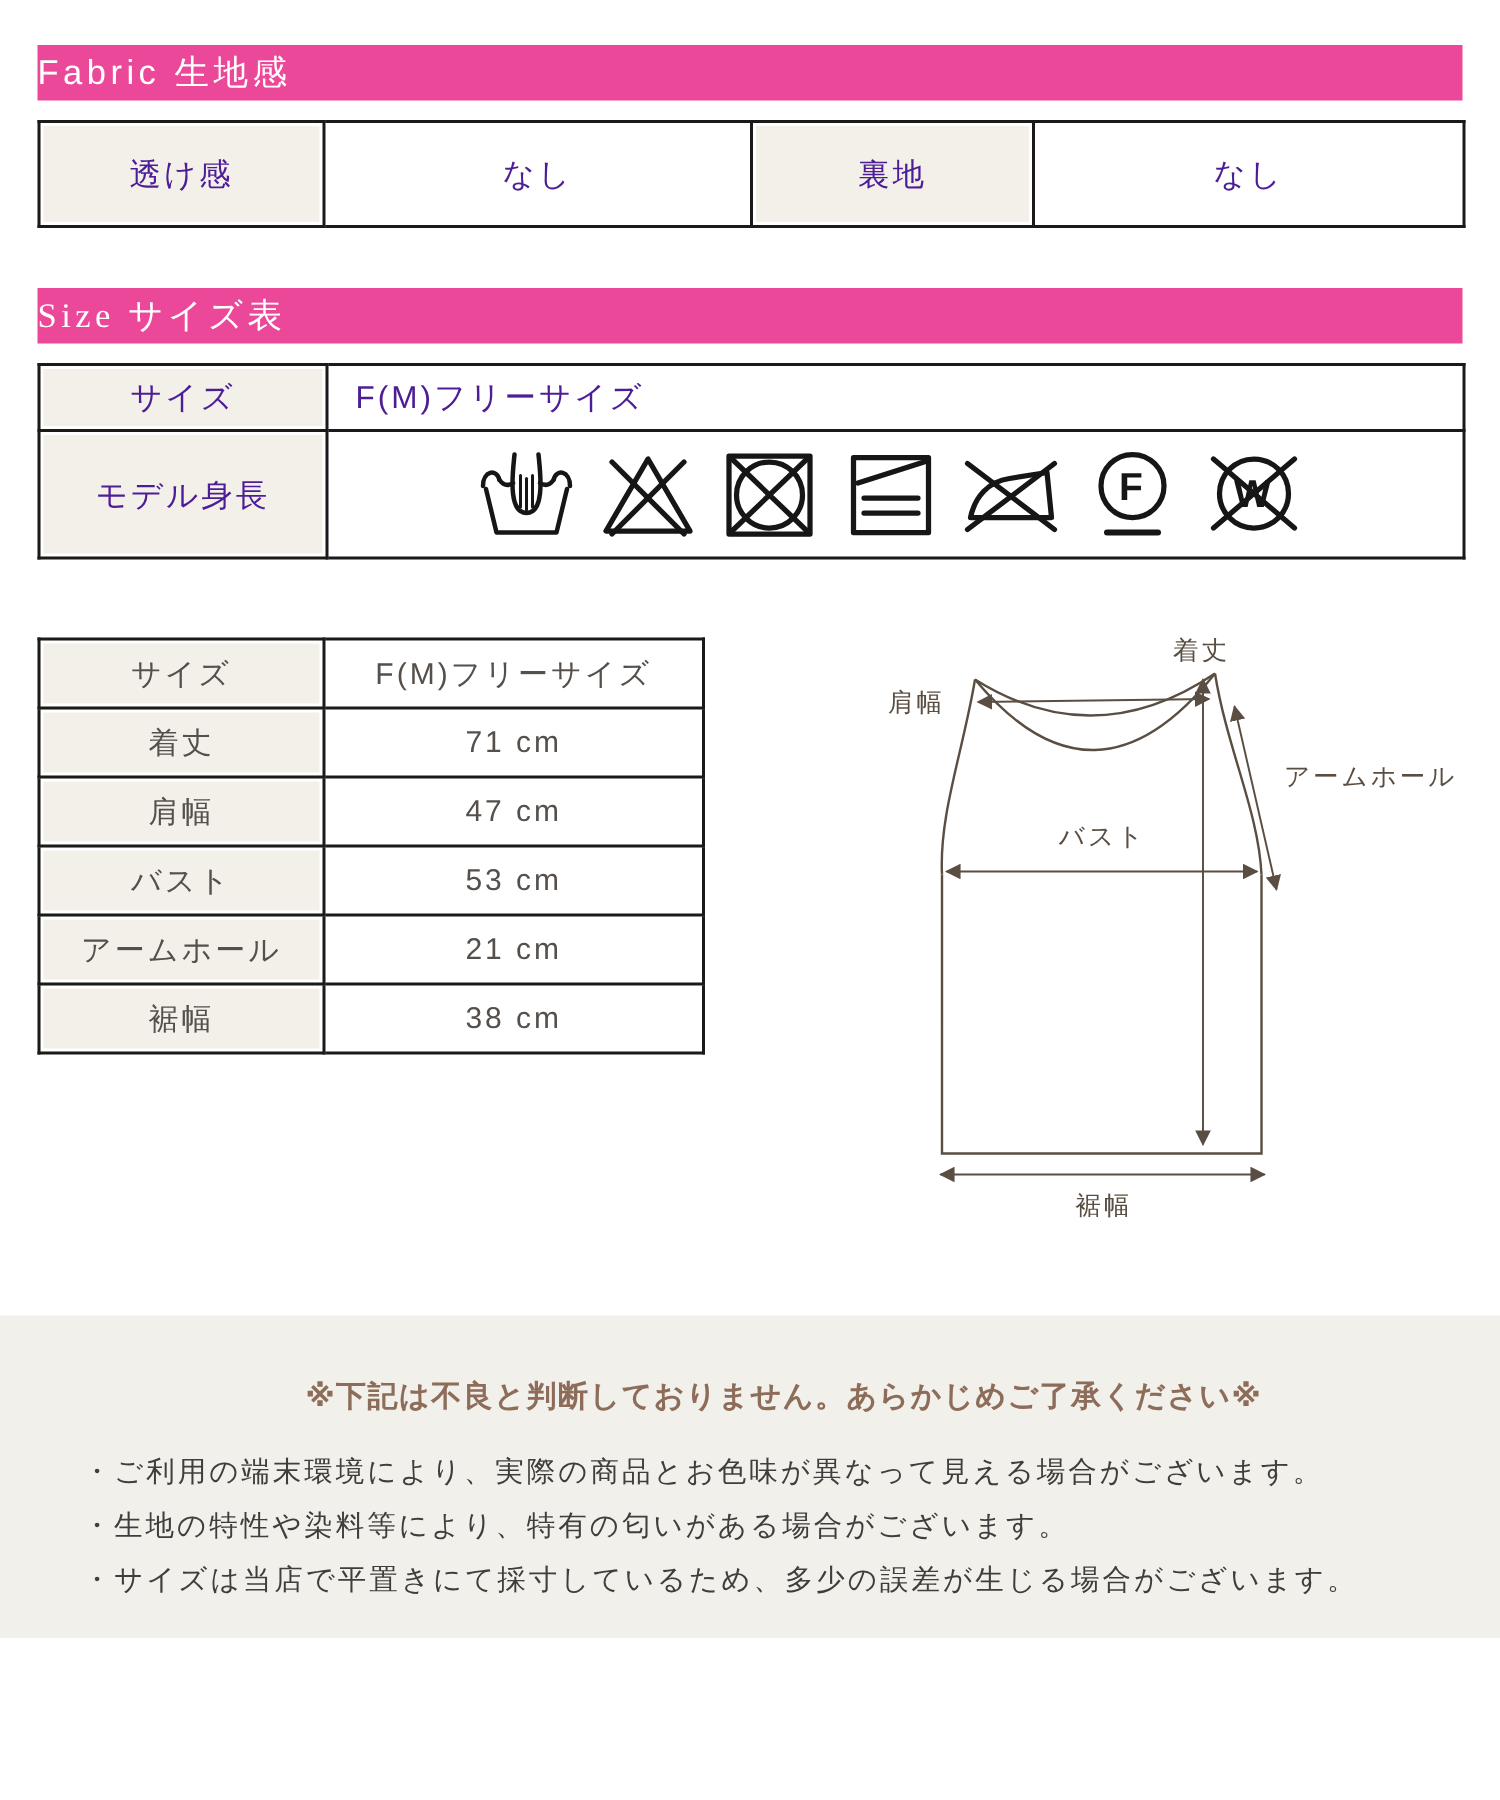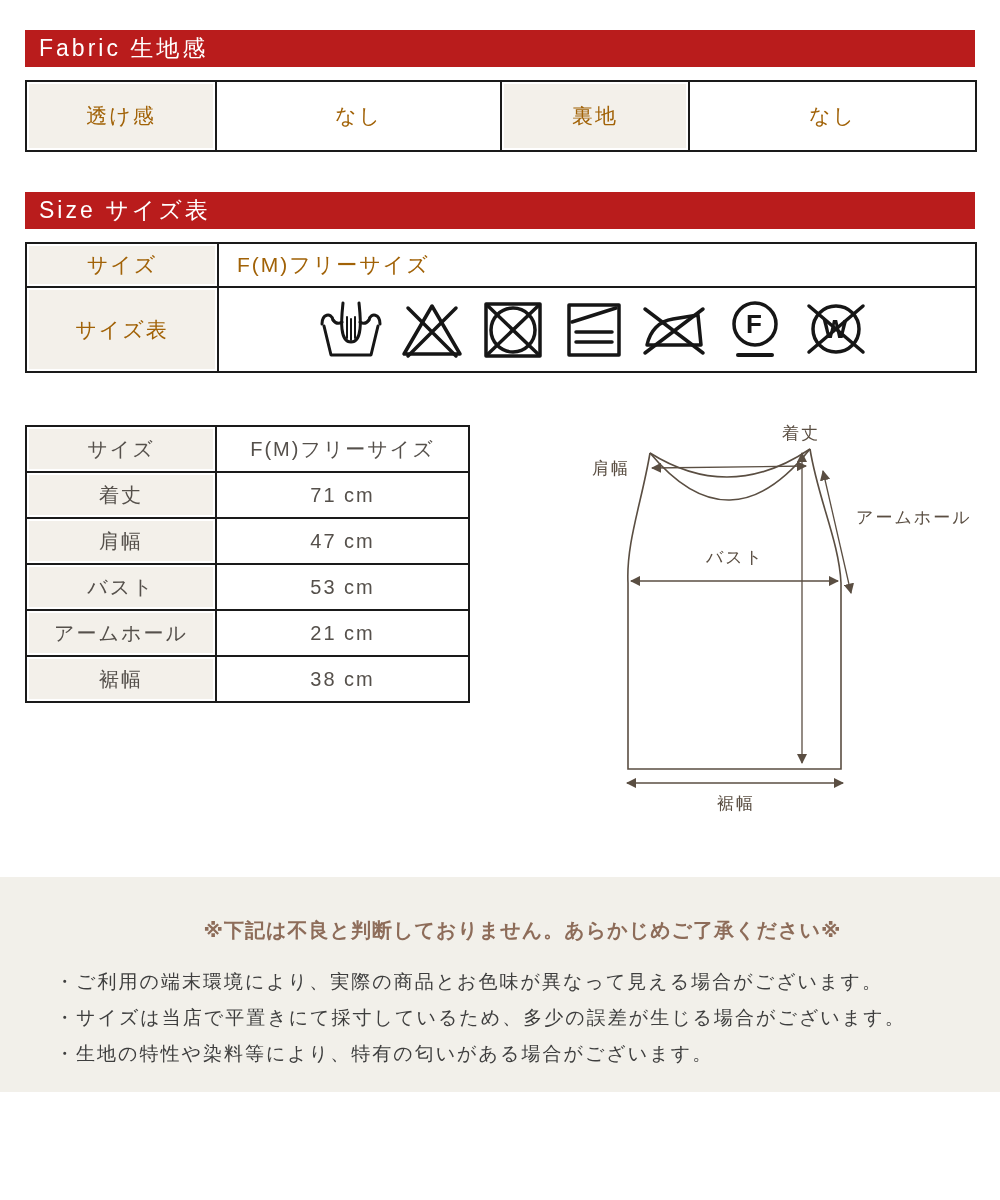--- a/index.html
+++ b/index.html
@@ -4,29 +4,29 @@
 <style>
   html,body{margin:0;padding:0;}
   body{
     width:1000px;height:1200px;background:#ffffff;
     font-family:"Liberation Sans","DejaVu Sans",sans-serif;
     color:#55504b;overflow:hidden;
   }
   .content{padding:0 25px;}
   .section-header{
     margin-top:30px;height:37px;line-height:37px;
-    background:#b91c1c;color:#ffffff;
-    font-size:23px;letter-spacing:3px;padding-left:14px;
-  }
-  .section-header.size{margin-top:40px;}
+    background:#ec4899;color:#ffffff;
+    font-size:23px;letter-spacing:3px;
+  }
+  .section-header.size{margin-top:40px;font-family:Liberation Serif, serif;}
 
   table.tbl{border-collapse:collapse;width:950px;table-layout:fixed;margin-top:13px;}
   .tbl th,.tbl td{
     border:2px solid #1a1a1a;text-align:center;
-    font-size:21px;letter-spacing:2px;font-weight:normal;color:#a16207;
+    font-size:21px;letter-spacing:2px;font-weight:normal;color:#4c1d95;
     padding:0;
   }
   .tbl th{background:#f3f0ea;box-shadow:inset 0 0 0 2px #ffffff;}
   .fabric-table tr{height:70px;}
 
   .size-table{margin-top:3px;}
   .size-table tr.r46{height:44px;}
   .size-table tr.r89{height:85px;}
   .size-table td.left{text-align:left;padding-left:18px;}
   .care-cell{text-align:left;padding:6px 0 6px 12px;}
@@ -47,21 +47,21 @@
   .notes{
     margin-top:44px;height:215px;background:#f2f0ea;
     box-sizing:border-box;padding-top:40px;
   }
   .notes-title{
     text-align:center;color:#8d6c59;font-weight:bold;
     font-size:20px;letter-spacing:1px;padding-left:45px;
   }
   .notes-list{
     margin-top:20px;padding-left:55px;
-    font-size:19px;color:#3e3e3e;line-height:36px;letter-spacing:2px;
+    font-size:19px;color:#3e3e3e;line-height:36px;letter-spacing:2px;font-family:Liberation Mono, monospace;
   }
   .care-icon{stroke:#161616;fill:none;stroke-width:3;stroke-linecap:round;stroke-linejoin:round;}
   .care-icon text{stroke:none;fill:#161616;font-family:"Liberation Sans",sans-serif;font-weight:bold;}
   .diagram .garment{stroke:#5a4e42;fill:none;stroke-width:1.6;}
   .diagram .arrow{stroke:#5a4e42;stroke-width:1.3;}
   .diagram text{fill:#5a4e42;font-size:17px;letter-spacing:2px;font-family:"Liberation Sans","DejaVu Sans",sans-serif;}
 </style>
 </head>
 <body>
 
@@ -92,21 +92,21 @@
     <colgroup>
         <col style="width:192px">
         <col style="width:758px">
       </colgroup>
     <tbody>
         <tr class="r46">
       <th>サイズ</th>
       <td class="left">F(M)フリーサイズ</td>
     </tr>
     <tr class="r89">
-      <th>サイズ表</th>
+      <th>モデル身長</th>
       <td class="care-cell">
         <svg class="care-icon" width="66" height="62" viewBox="0 0 66 62">
           <path d="M4,25 C4,15 13,13 15,21"></path>
               <path d="M62,25 C62,15 53,13 51,21"></path>
           <path d="M15,21 C18,25 21,25 24,23"></path>
               <path d="M51,21 C48,25 45,25 42,23"></path>
           <path d="M6,27 L13,56 L53,56 L60,27"></path>
           <path d="M25,4 C24,14 23,22 24,30 C25,39 28,43 33,43 C38,43 41,39 42,30 C43,22 42,14 41,4"></path>
           <path d="M29,18 L29,39" stroke-width="2"></path>
               <path d="M33,20 L33,41" stroke-width="2"></path>
@@ -206,16 +206,16 @@
       <text x="176" y="398" text-anchor="middle">裾幅</text>
     </svg>
   </div>
 
 </div>
 
 <div class="notes">
   <div class="notes-title">※下記は不良と判断しておりません。あらかじめご了承ください※</div>
   <div class="notes-list">
     <div>・ご利用の端末環境により、実際の商品とお色味が異なって見える場合がございます。</div>
+    <div>・生地の特性や染料等により、特有の匂いがある場合がございます。</div>
     <div>・サイズは当店で平置きにて採寸しているため、多少の誤差が生じる場合がございます。</div>
-    <div>・生地の特性や染料等により、特有の匂いがある場合がございます。</div>
   </div>
 </div>
 
 </body></html>

